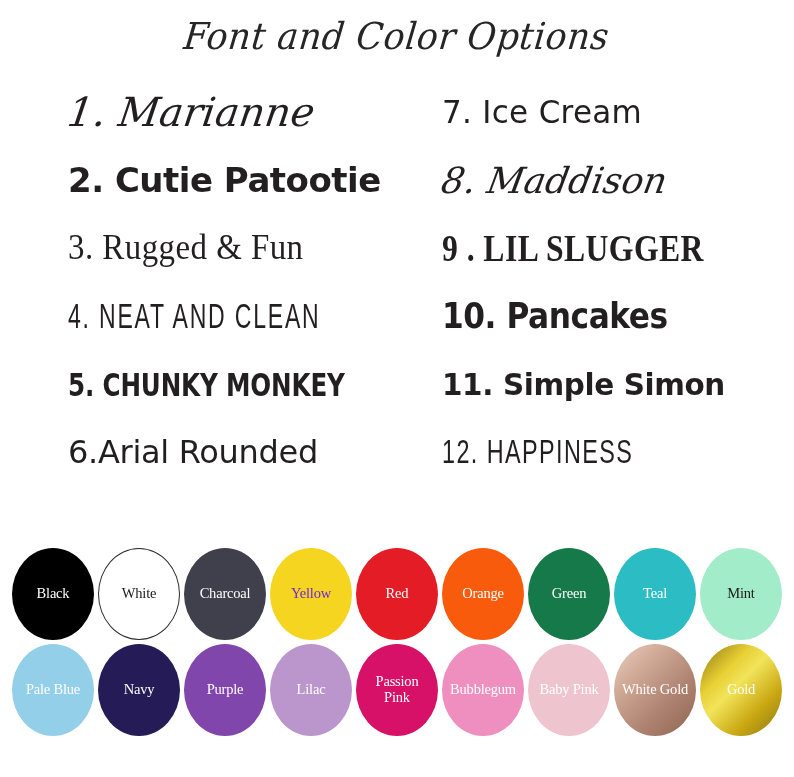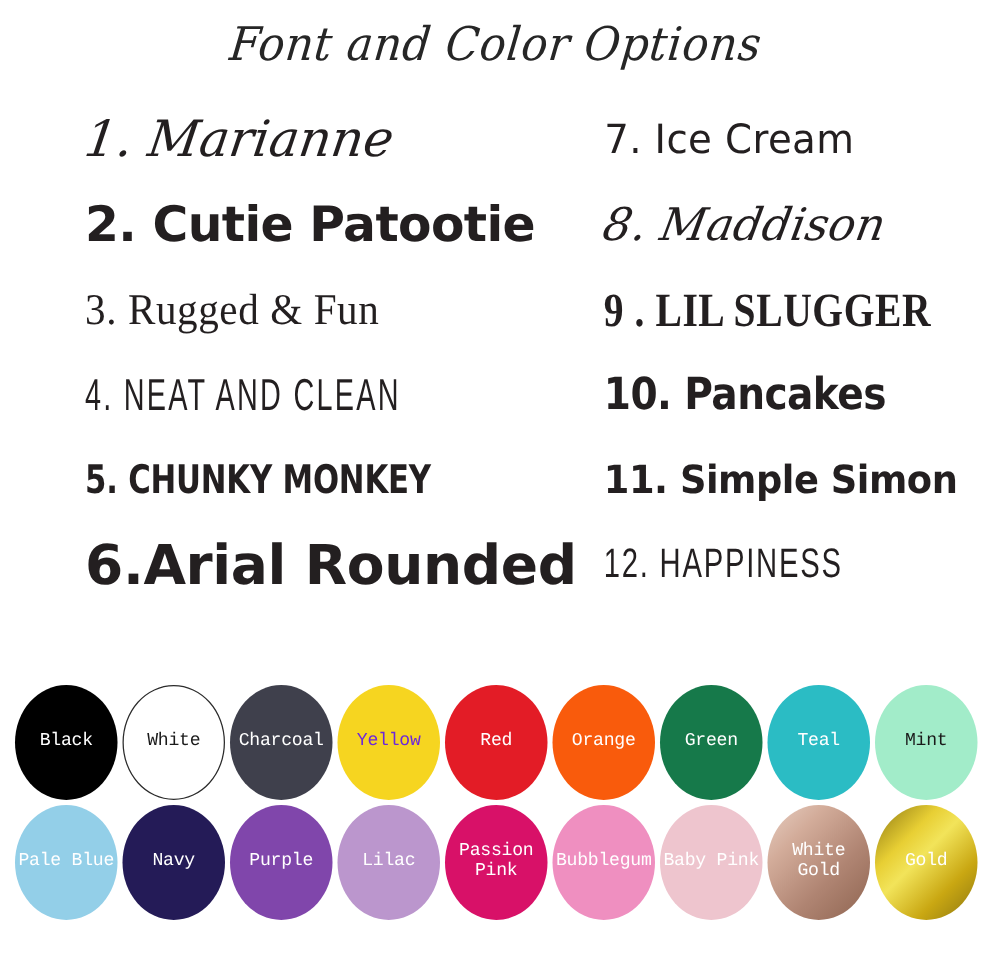--- a/index.html
+++ b/index.html
@@ -61,21 +61,21 @@
   .f-marianne {
     font-family: "DejaVu Serif", serif;
     font-style: italic;
     font-size: 40px;
     font-weight: 400;
     transform: skewX(-8deg);
     letter-spacing: 0px;
   }
   .f-cutie {
     font-family: "DejaVu Sans", sans-serif;
-    font-size: 39px;
+    font-size: 34px;
     font-weight: 700;
     letter-spacing: -0.5px;
   }
   .f-rugged {
     font-family: "Liberation Serif", serif;
     font-size: 35px;
     font-weight: 400;
     transform: scaleX(0.94);
     transform-origin: left center;
     letter-spacing: 0.5px;
@@ -91,22 +91,22 @@
   .f-chunky {
     font-family: "DejaVu Sans", sans-serif;
     font-size: 30px;
     font-weight: 700;
     transform: scaleX(0.82) scaleY(1.05);
     transform-origin: left center;
     letter-spacing: -0.2px;
   }
   .f-arial {
     font-family: "DejaVu Sans", sans-serif;
-    font-size: 44px;
-    font-weight: 700;
+    font-size: 32px;
+    font-weight: 400;
     letter-spacing: -0.3px;
   }
   .f-icecream {
     font-family: "DejaVu Sans", sans-serif;
     font-size: 31px;
     font-weight: 400;
     transform: scaleY(1.04);
     transform-origin: left center;
     letter-spacing: 0.3px;
   }
@@ -168,21 +168,21 @@
     width: 82px;
     height: 92px;
     border-radius: 50%;
     display: flex;
     align-items: center;
     justify-content: center;
     box-sizing: border-box;
     flex: 0 0 auto;
   }
   .swatch-label {
-    font-family: Liberation Mono, monospace;
+    font-family: Liberation Serif, serif;
     font-size: 14.5px;
     font-weight: 400;
     line-height: 1.08;
     text-align: center;
     white-space: pre-line;
     letter-spacing: -0.2px;
   }
   .swatch.outlined { border: 1px solid #2b2b2b; }
 </style>
 </head>

